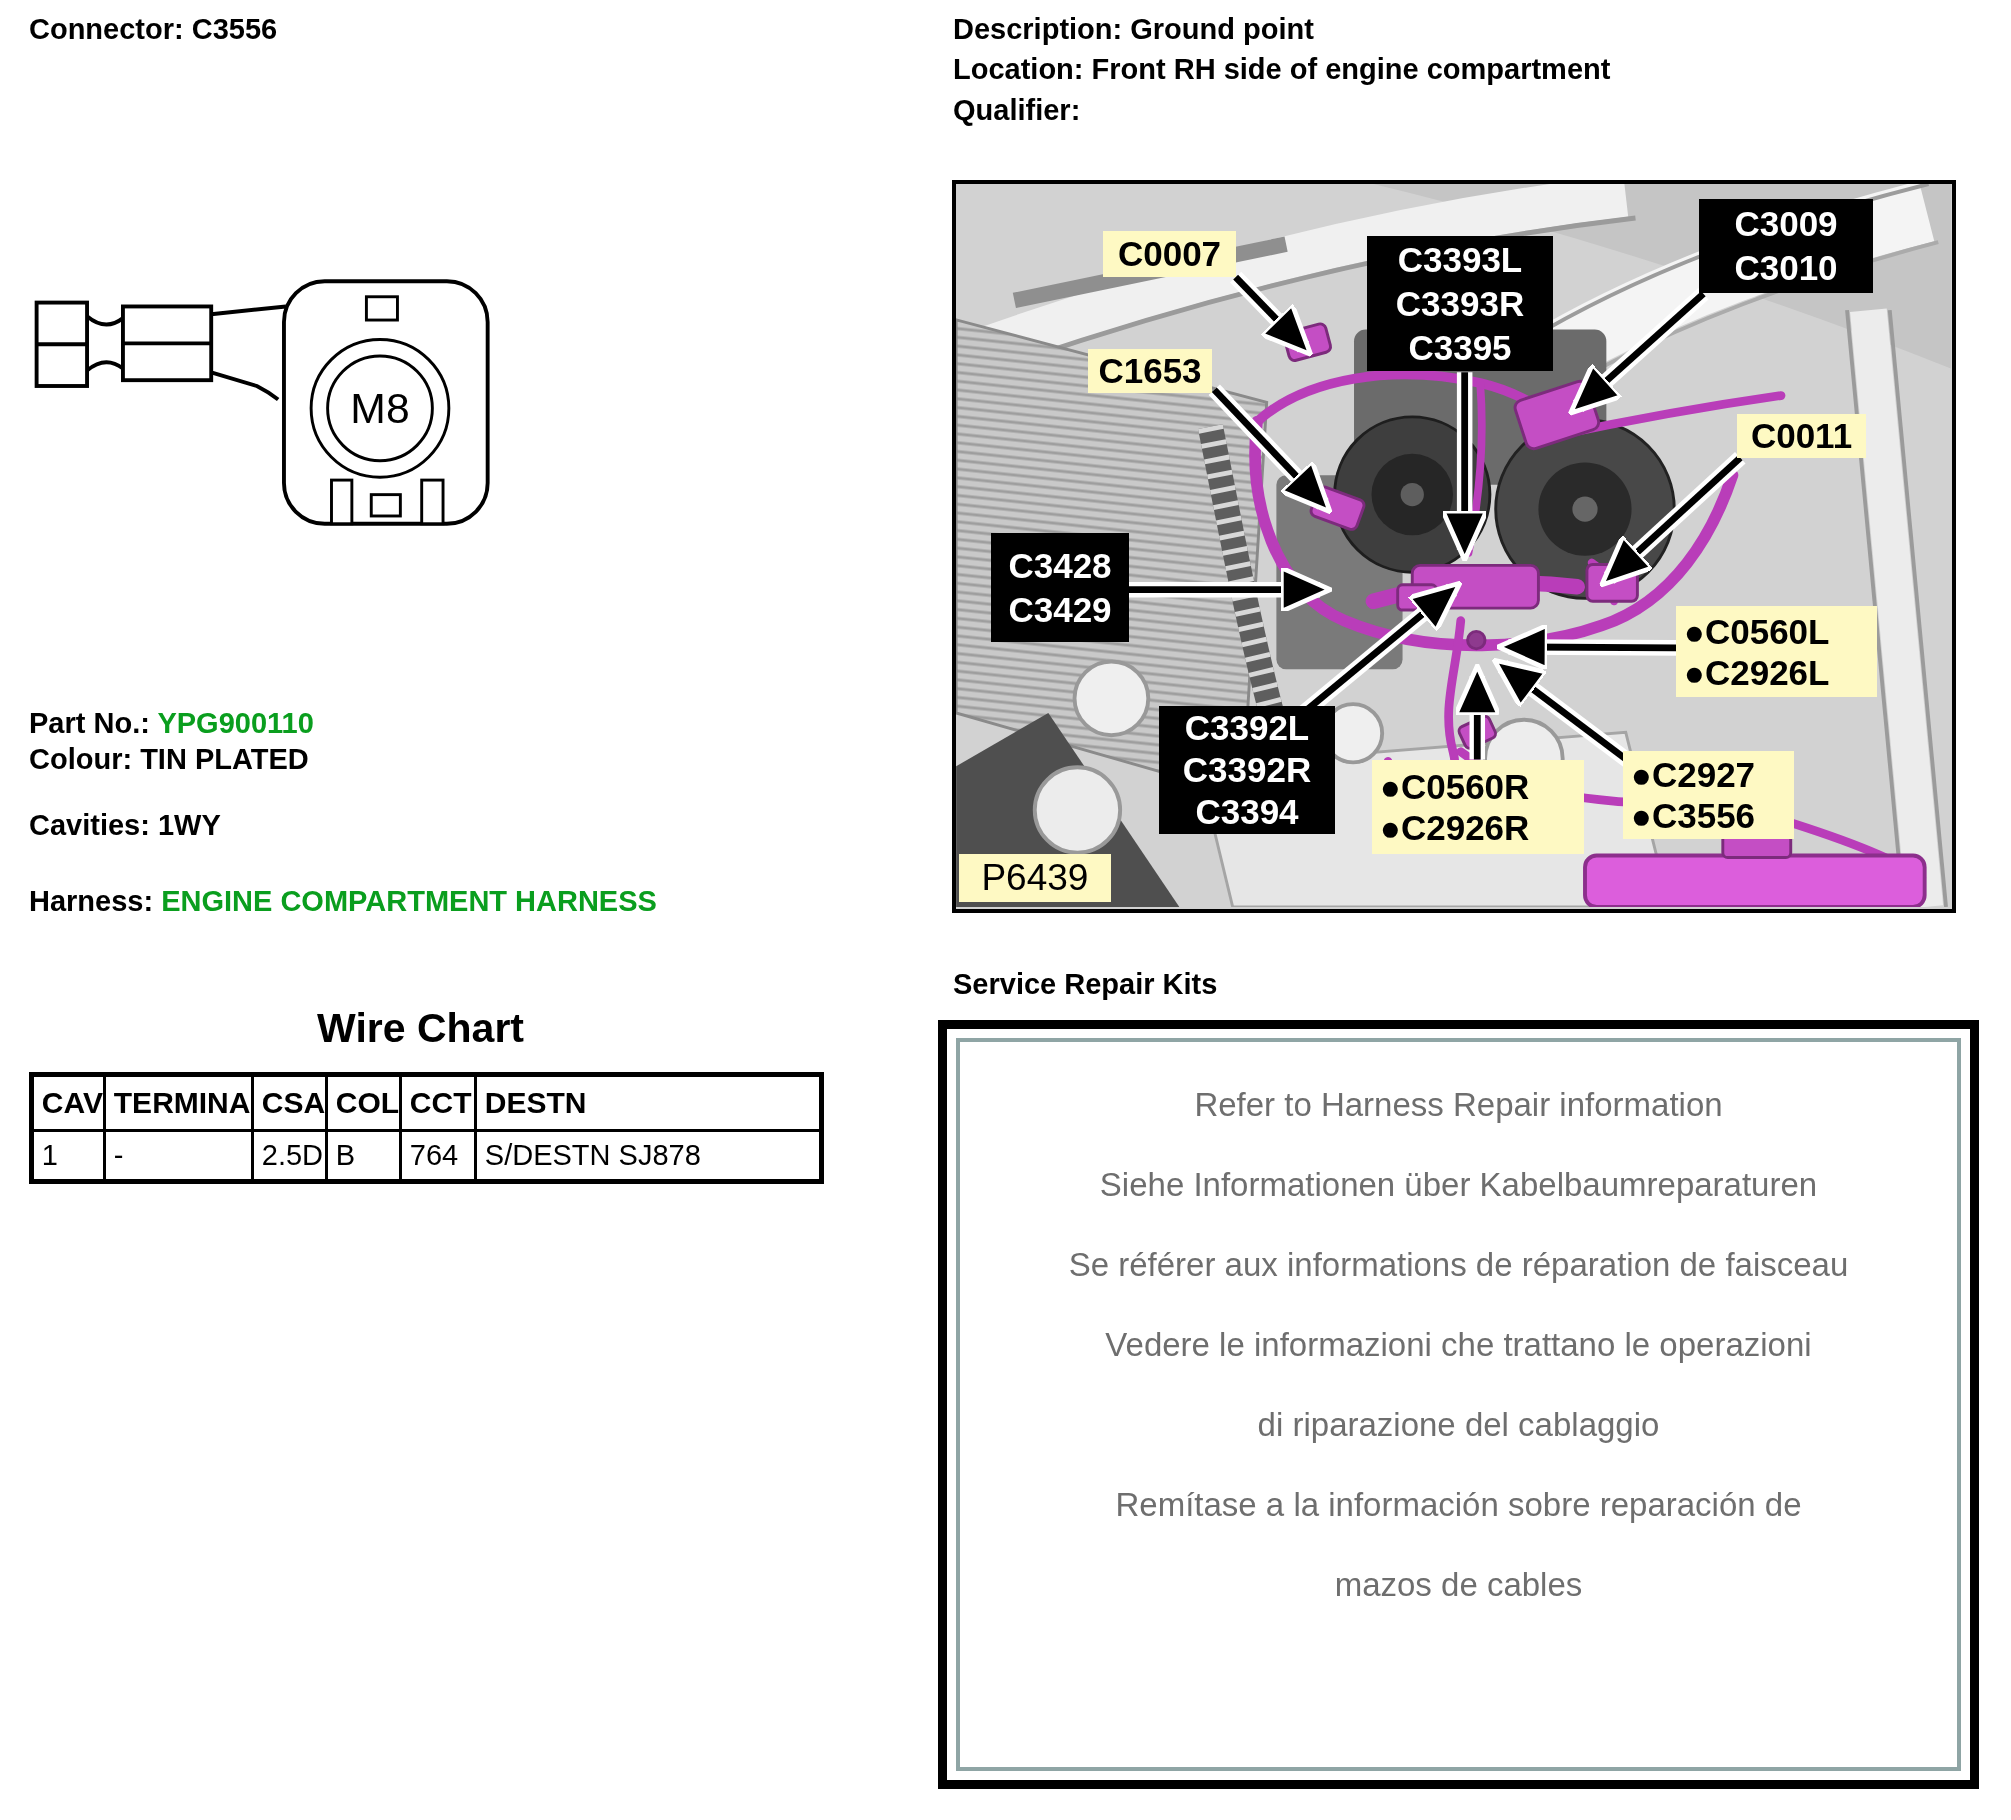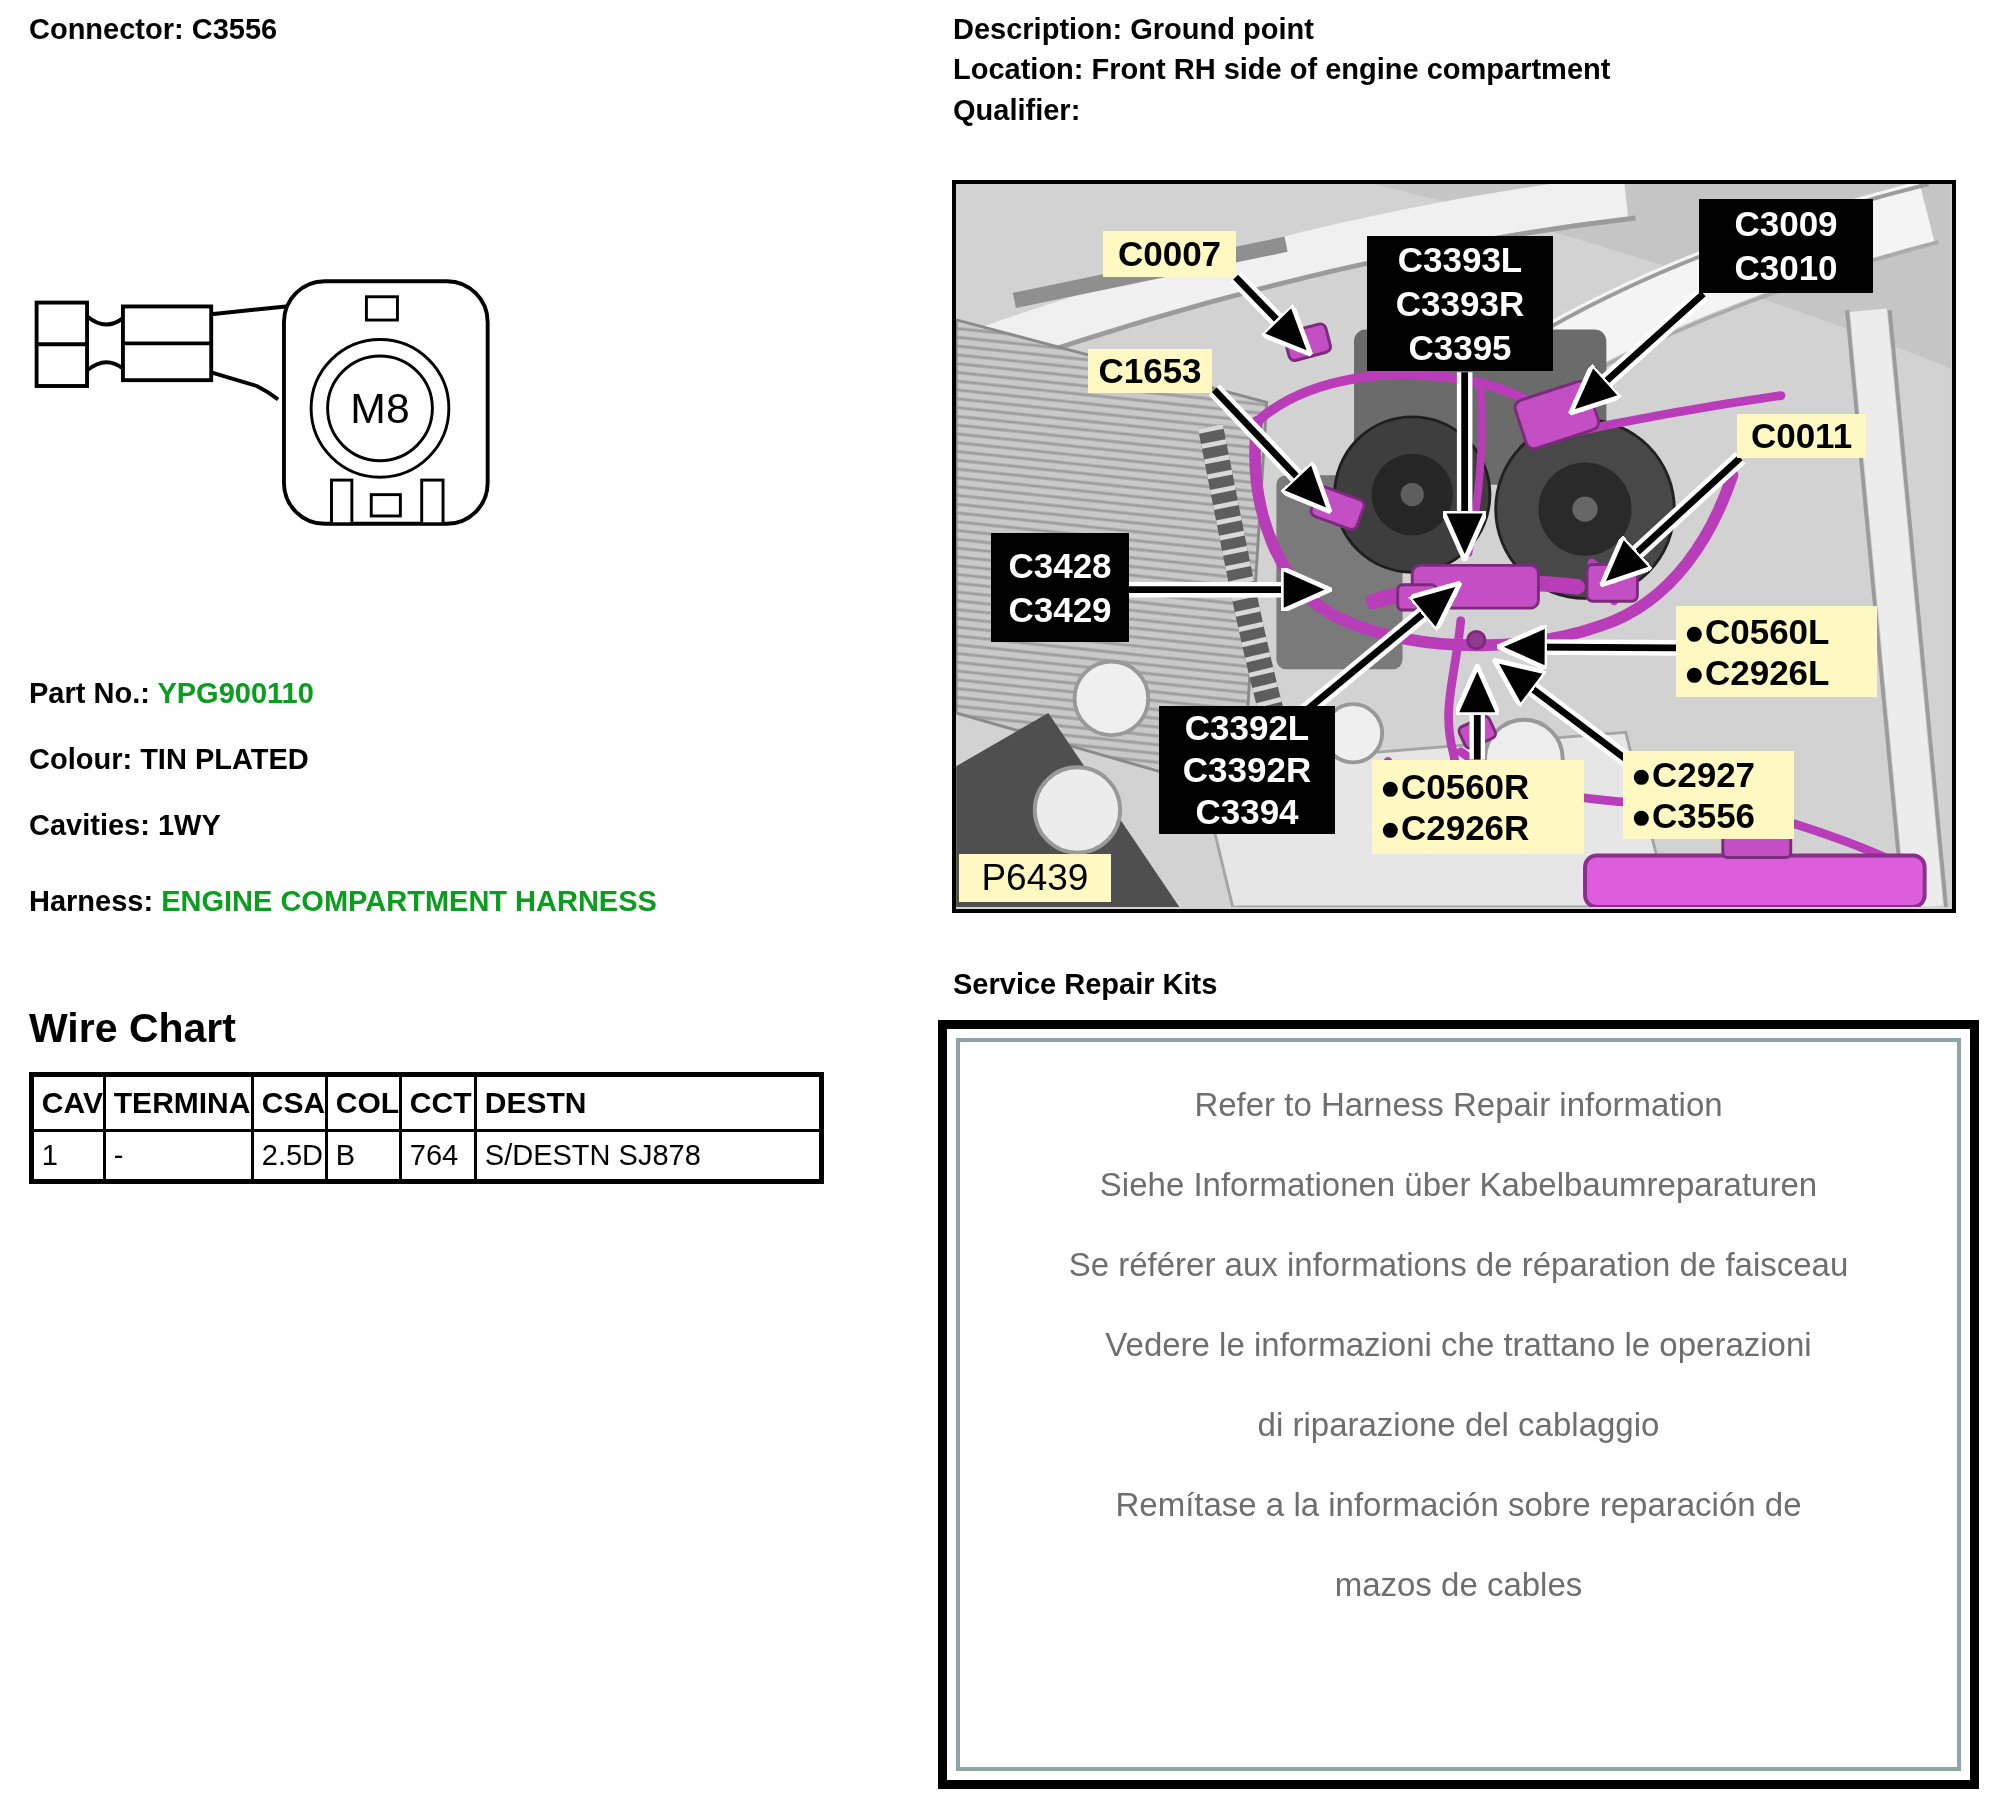--- a/index.html
+++ b/index.html
@@ -9,21 +9,21 @@
     --fusebox:#DC5EDC;
     --service-text:#6E6E6E;
     --service-border:#8FA5A5;
   }
   *{margin:0;padding:0;box-sizing:border-box}
   body{background:#fff;font-family:"Liberation Sans",sans-serif}
   .page{position:relative;width:2012px;height:1820px;background:#fff;overflow:hidden}
   .abs{position:absolute}
   .hline{font:bold 29px "Liberation Sans",sans-serif;color:#000;white-space:nowrap}
   .hline .green{color:var(--green)}
-  .wire-title{font:bold 41px "Liberation Sans",sans-serif;color:#000;text-align:left}
+  .wire-title{font:bold 41px "Liberation Sans",sans-serif;color:#000;text-align:right}
   table.wire{border-collapse:collapse;border:5.8px solid #000;background:#fff;table-layout:fixed}
   table.wire td{border:3.9px solid #000;font:29px "Liberation Sans",sans-serif;color:#000;
     padding:0 0 0 7.8px;white-space:nowrap;overflow:hidden}
   table.wire tr.hd td{font-weight:bold;height:56px;font-size:30px}
   table.wire tr.dt td{height:51px}
   .img-frame{border:4.9px solid #000;background:#D2D2D2;overflow:hidden}
   .callout{position:absolute;display:flex;flex-direction:column;justify-content:center;
     font:bold 35px "Liberation Sans",sans-serif;text-align:center;z-index:5}
   .callout.black{background:#000;color:#fff}
   .callout.white{background:#fef9c3;color:#000}
@@ -79,21 +79,21 @@
       <rect x="353" y="78" width="32" height="24" stroke-width="3"></rect>
       <circle cx="367" cy="193" r="71" stroke-width="3" fill="none"></circle>
       <circle cx="367" cy="193" r="54" stroke-width="3" fill="none"></circle>
       <rect x="317" y="267" width="21" height="45" stroke-width="3"></rect>
       <rect x="410" y="267" width="22" height="45" stroke-width="3"></rect>
       <rect x="358" y="282" width="30" height="22" stroke-width="3"></rect>
     </g>
     <text x="367" y="208" font-size="44" text-anchor="middle" fill="#000" font-family="Liberation Sans, sans-serif">M8</text>
   </svg>
 
-  <div class="abs hline" style="left:29px;top:677px">
+  <div class="abs hline" style="left:29px;top:707px">
     <span>Part No.:</span>
     <span> </span>
     <span class="green">YPG900110</span>
   </div>
   <div class="abs hline" style="left:29px;top:743px">
     <span>Colour:</span>
     <span> </span>
     <span>TIN PLATED</span>
   </div>
   <div class="abs hline" style="left:29px;top:809px">

